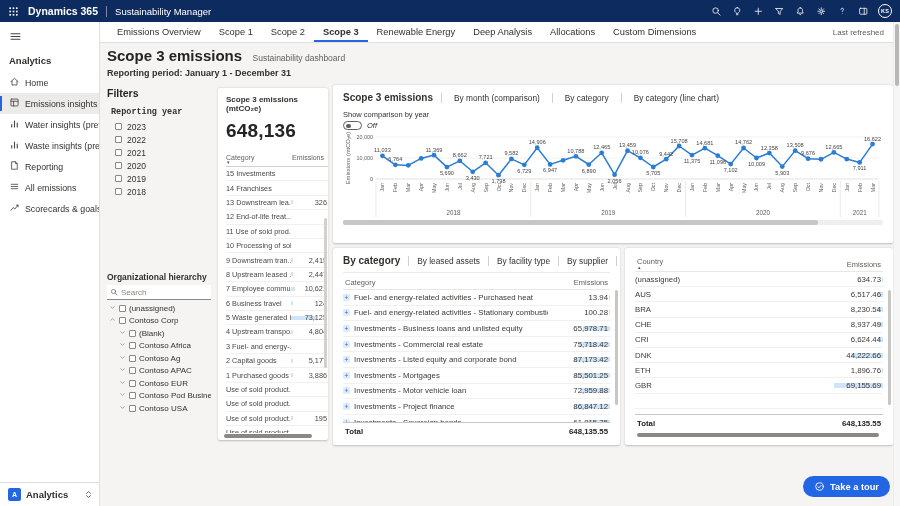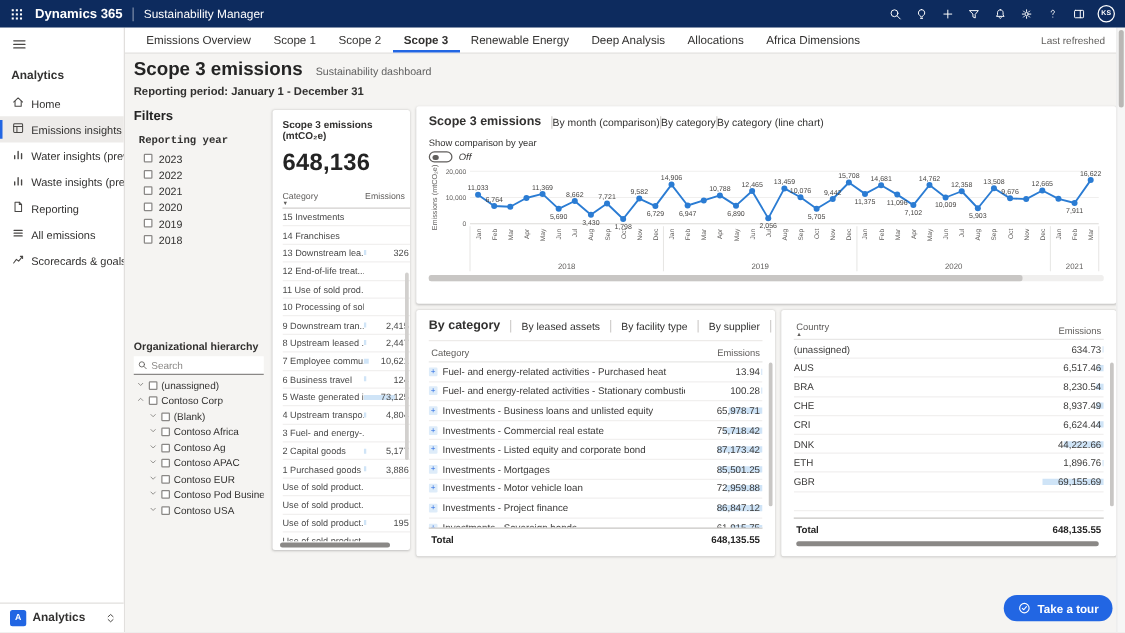--- a/index.html
+++ b/index.html
@@ -277,21 +277,21 @@
 
   <div class="tabrow">
     <div class="tabs" id="dash-tabs">
         <span class="tab">Emissions Overview</span>
         <span class="tab">Scope 1</span>
         <span class="tab">Scope 2</span>
         <span class="tab active">Scope 3</span>
         <span class="tab">Renewable Energy</span>
         <span class="tab">Deep Analysis</span>
         <span class="tab">Allocations</span>
-        <span class="tab">Africa Dimensions</span>
+        <span class="tab">Custom Dimensions</span>
       </div>
     <span class="last-refreshed">Last refreshed</span>
   </div>
 
   <div class="titleblock">
     <h1 class="page-title">Scope 3 emissions</h1>
     <span class="page-subtitle">Sustainability dashboard</span>
     <div class="page-period">Reporting period: January 1 - December 31</div>
   </div>
 
@@ -487,21 +487,21 @@
           <span class="sc-val"><span class="num"></span></span>
         </div>
       </div>
     <div class="sc-hscroll"></div>
     <div class="sc-vscroll"></div>
   </section>
 
   <section class="card chartcard">
     <div class="cardhead">
       <span class="ch-title">Scope 3 emissions</span>
-      <span id="chart-tabs" style="display:flex;align-items:center;gap:0;">
+      <span id="chart-tabs" style="display:flex;align-items:center;gap:12px;">
           <span class="hsep"></span>
           <span class="hdr-tab">By month (comparison)</span>
           <span class="hsep"></span>
           <span class="hdr-tab">By category</span>
           <span class="hsep"></span>
           <span class="hdr-tab">By category (line chart)</span>
         </span>
     </div>
     <div class="tgl-label">Show comparison by year</div>
     <div class="tgl-row">

